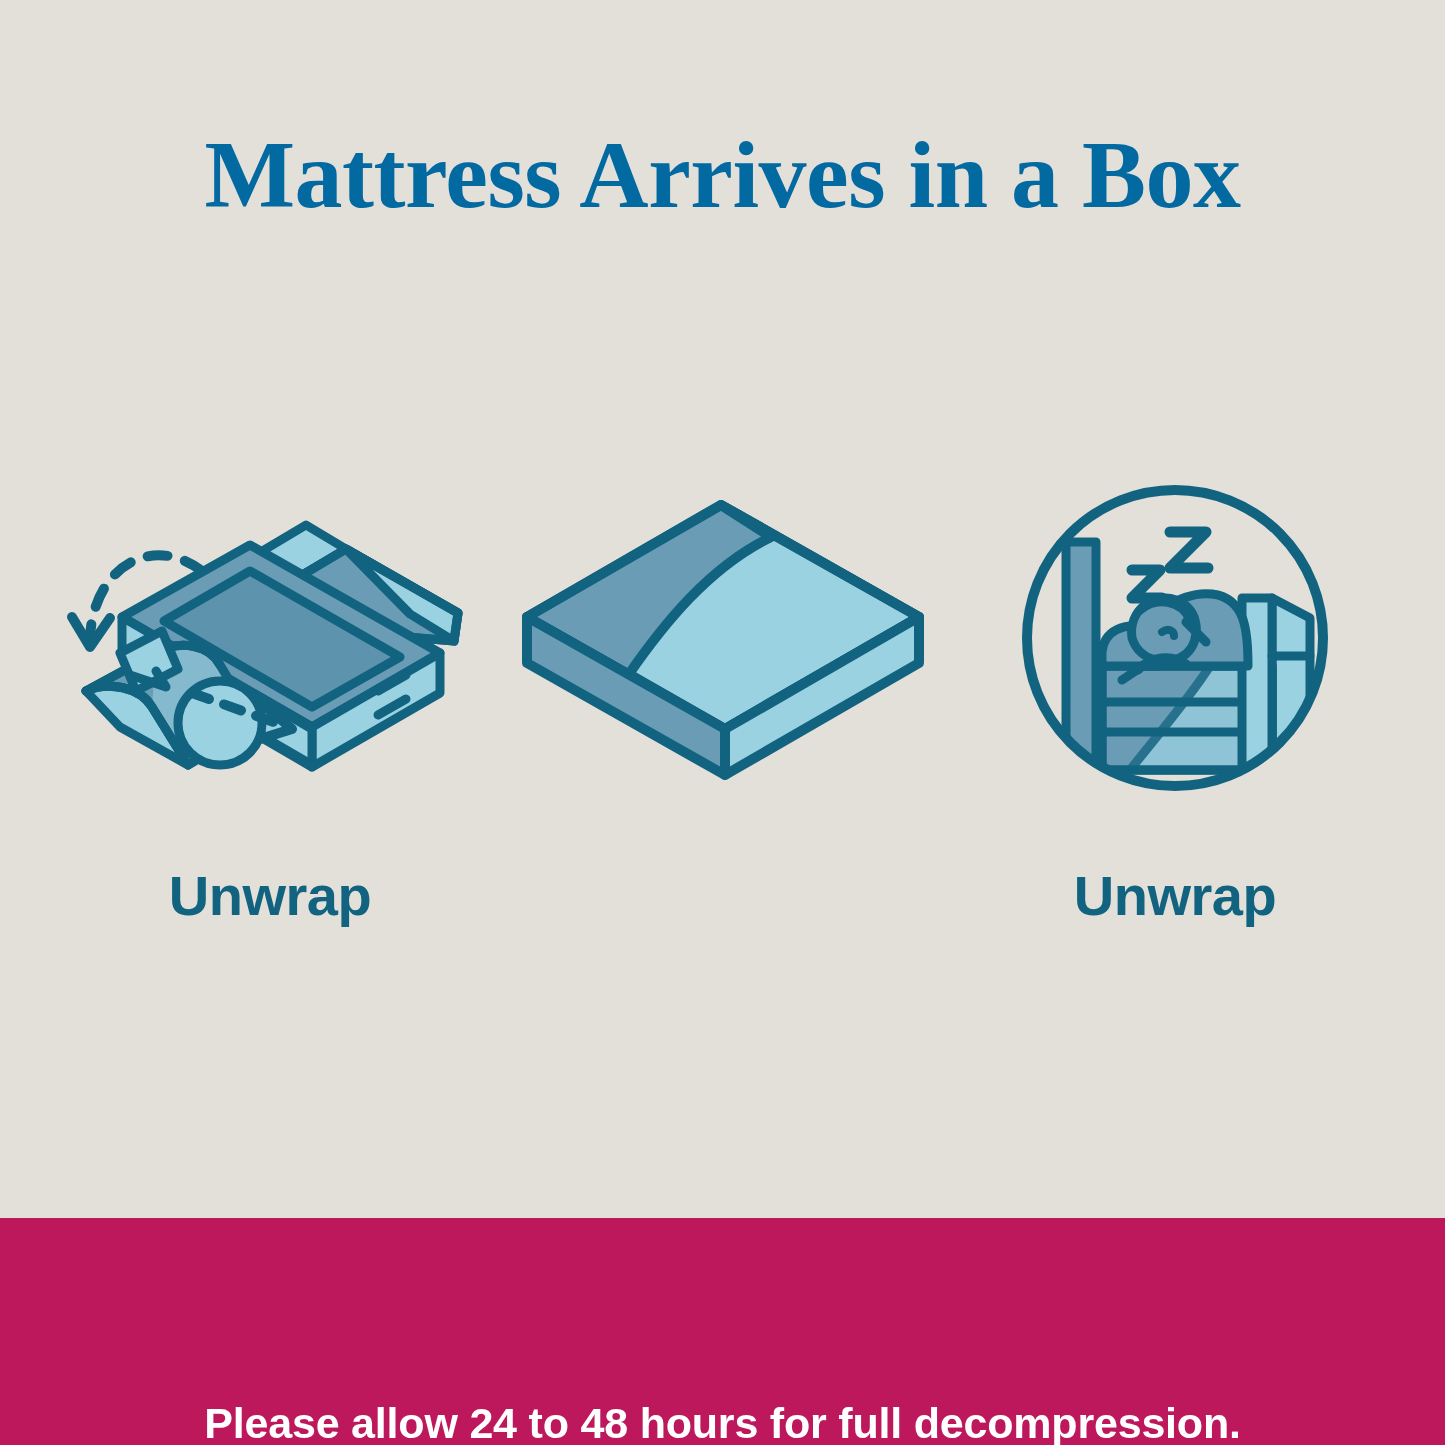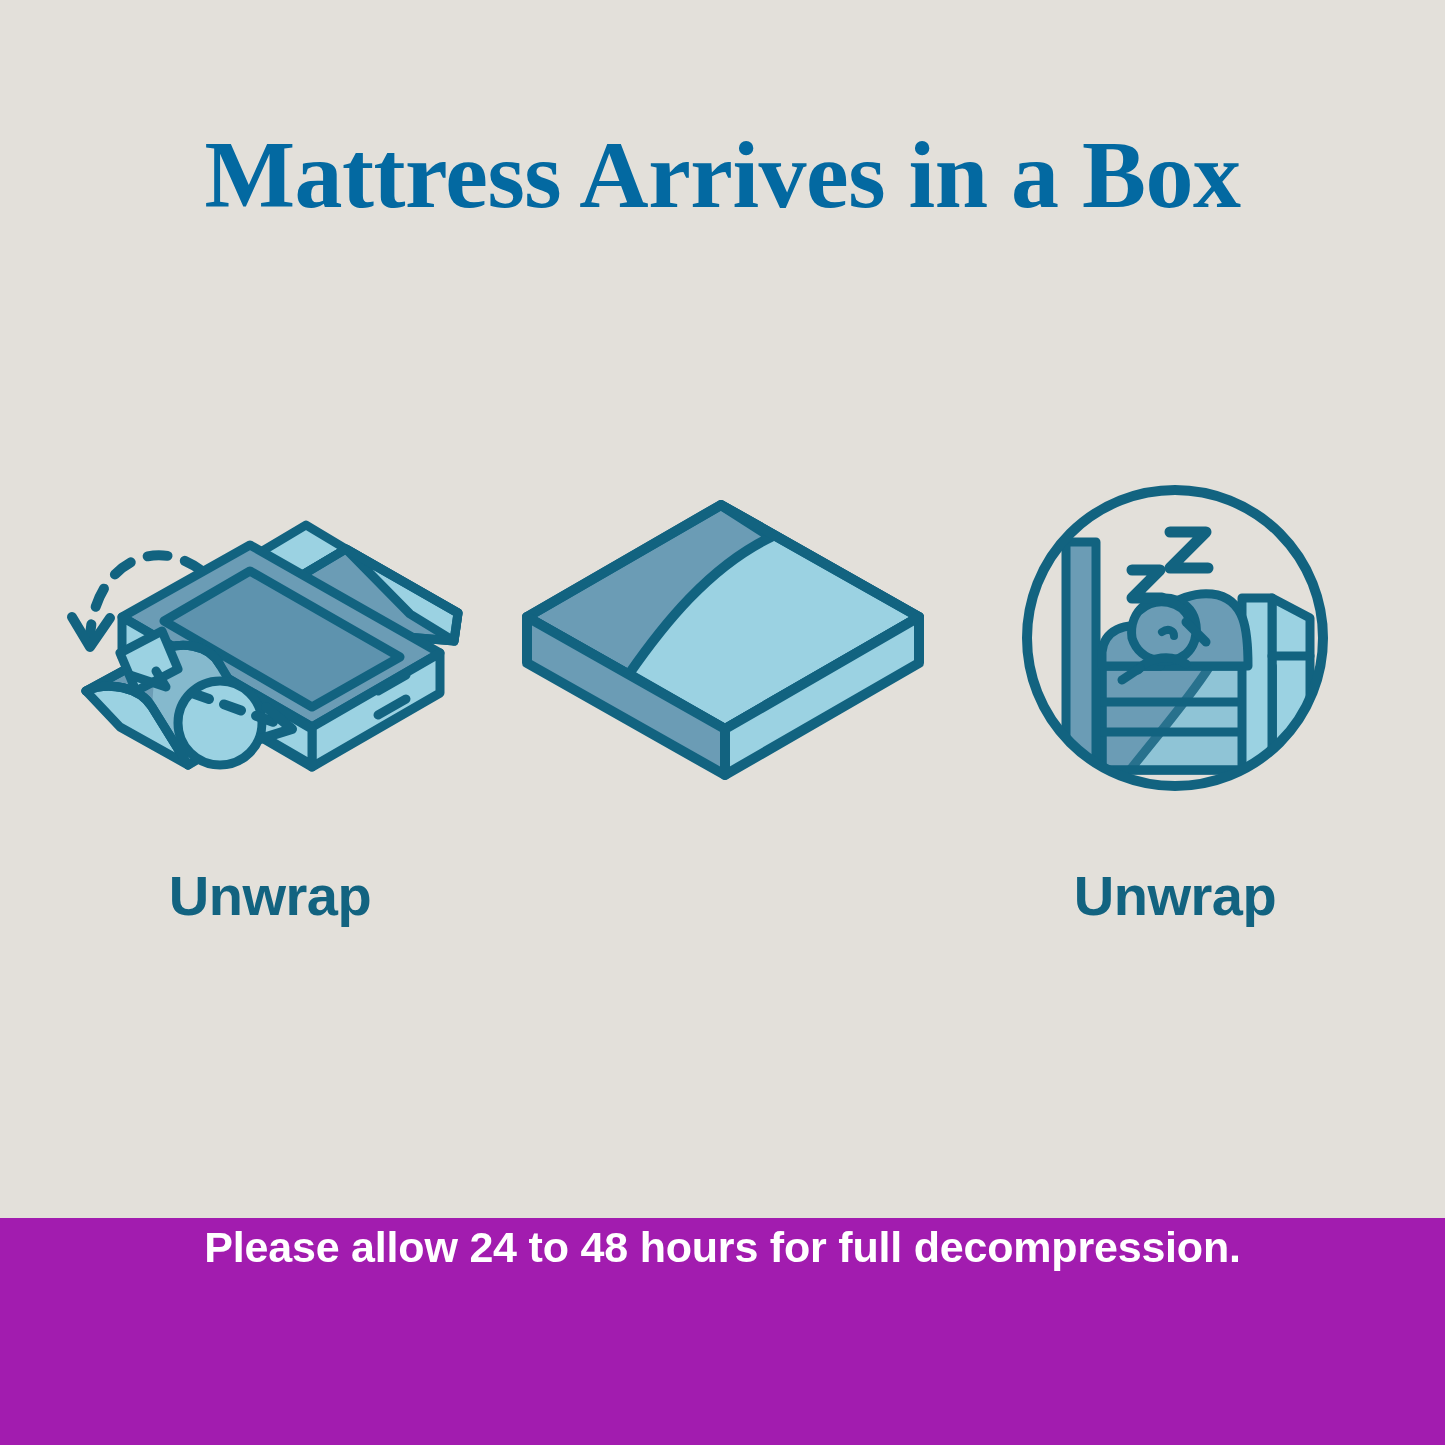--- a/index.html
+++ b/index.html
@@ -77,23 +77,23 @@
     letter-spacing: -0.5px;
   }
 
   
   .footer-band {
     position: absolute;
     left: 0;
     top: 1218px;
     width: 1445px;
     height: 227px;
-    background: #a21caf;
-    display: flex;
-    align-items: flex-start;
+    background: #be185d;
+    display: flex;
+    align-items: flex-end;
     justify-content: center;
   }
   .footer-text {
     font-family: "Liberation Sans", sans-serif;
     font-weight: bold;
     font-size: 43px;
     line-height: 1;
     color: #FFFFFF;
     text-align: center;
     margin: 0;

